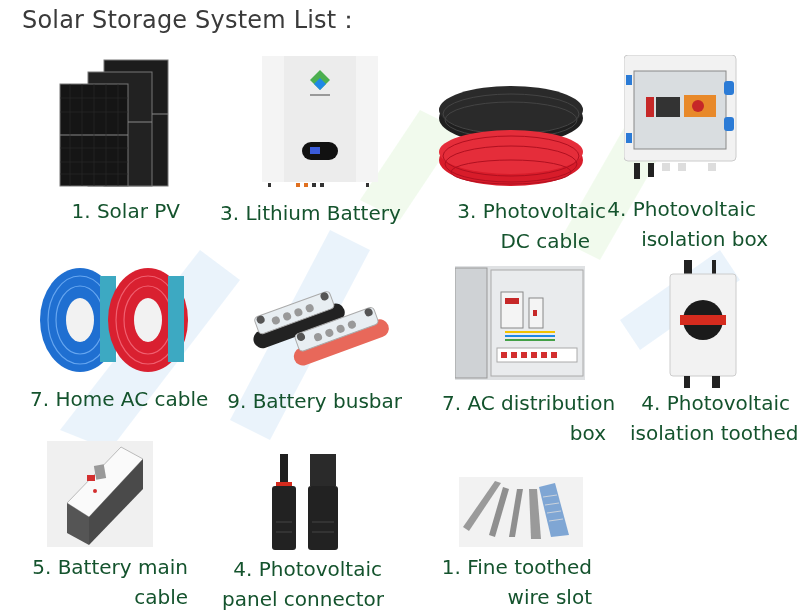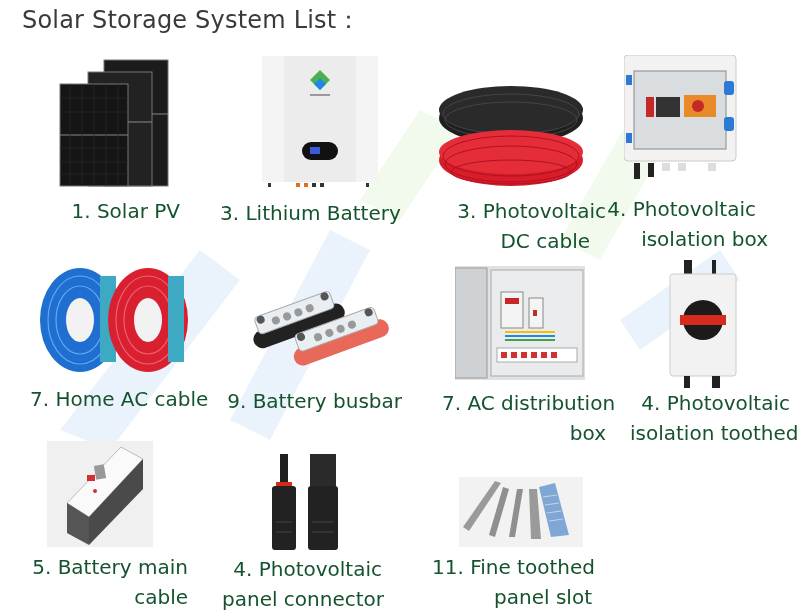--- a/index.html
+++ b/index.html
@@ -236,15 +236,15 @@
     <polygon points="50,60 58,12 64,12 56,60" fill="#8f8f8f"></polygon>
     <polygon points="72,62 70,12 78,12 82,62" fill="#9a9a9a"></polygon>
     <polygon points="92,60 80,10 96,6 110,58" fill="#7fa6d4"></polygon>
     <g stroke="#ddd" stroke-width="0.8">
       <line x1="84" y1="20" x2="98" y2="18"></line>
         <line x1="86" y1="28" x2="100" y2="26"></line>
       <line x1="88" y1="36" x2="102" y2="34"></line>
         <line x1="90" y1="44" x2="104" y2="42"></line>
     </g>
   </svg>
-  <div class="label" style="left:432px;top:552px;width:160px">11. Fine toothed</div>
-  <div class="label" style="left:432px;top:582px;width:160px">panel slot</div>
+  <div class="label" style="left:432px;top:552px;width:160px">1. Fine toothed</div>
+  <div class="label" style="left:432px;top:582px;width:160px">wire slot</div>
 </div>
 
 </body></html>

